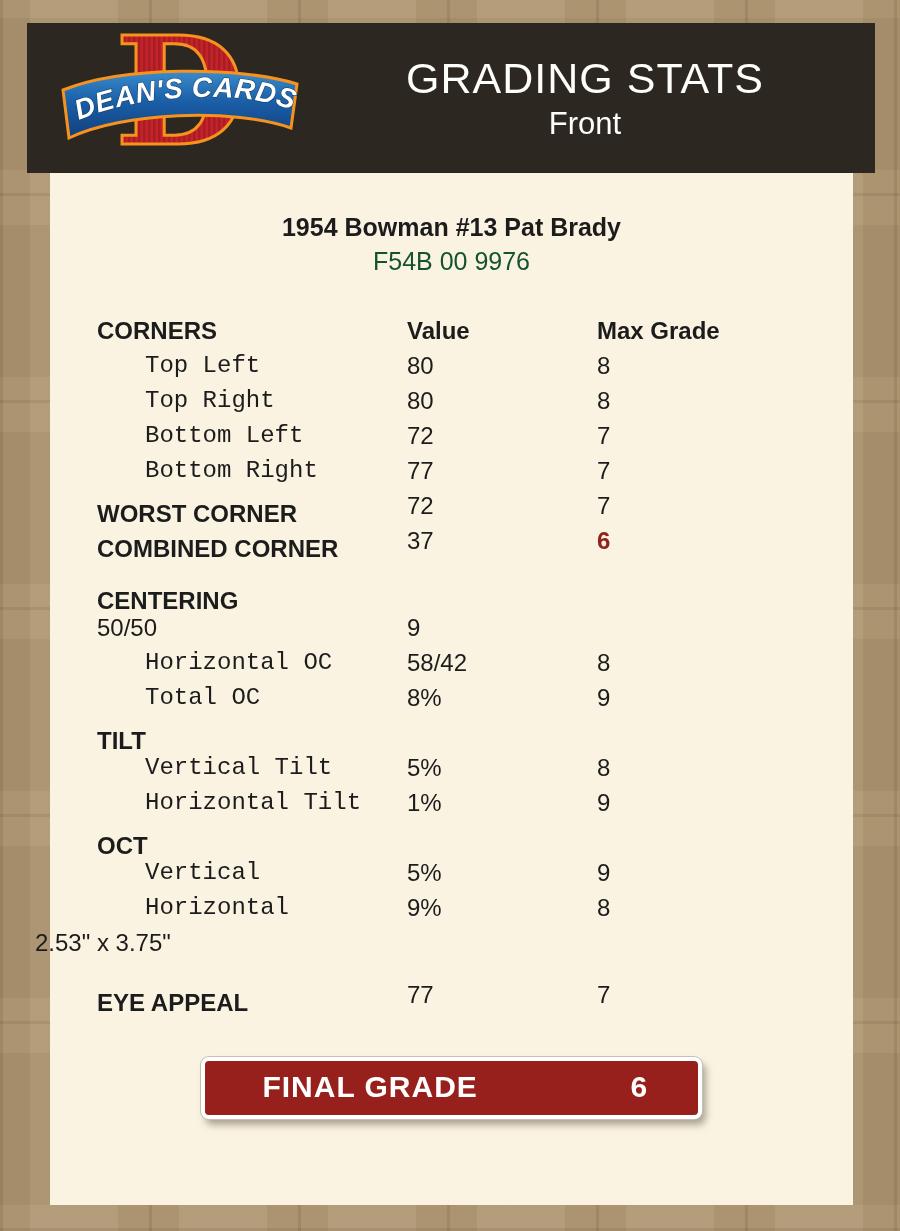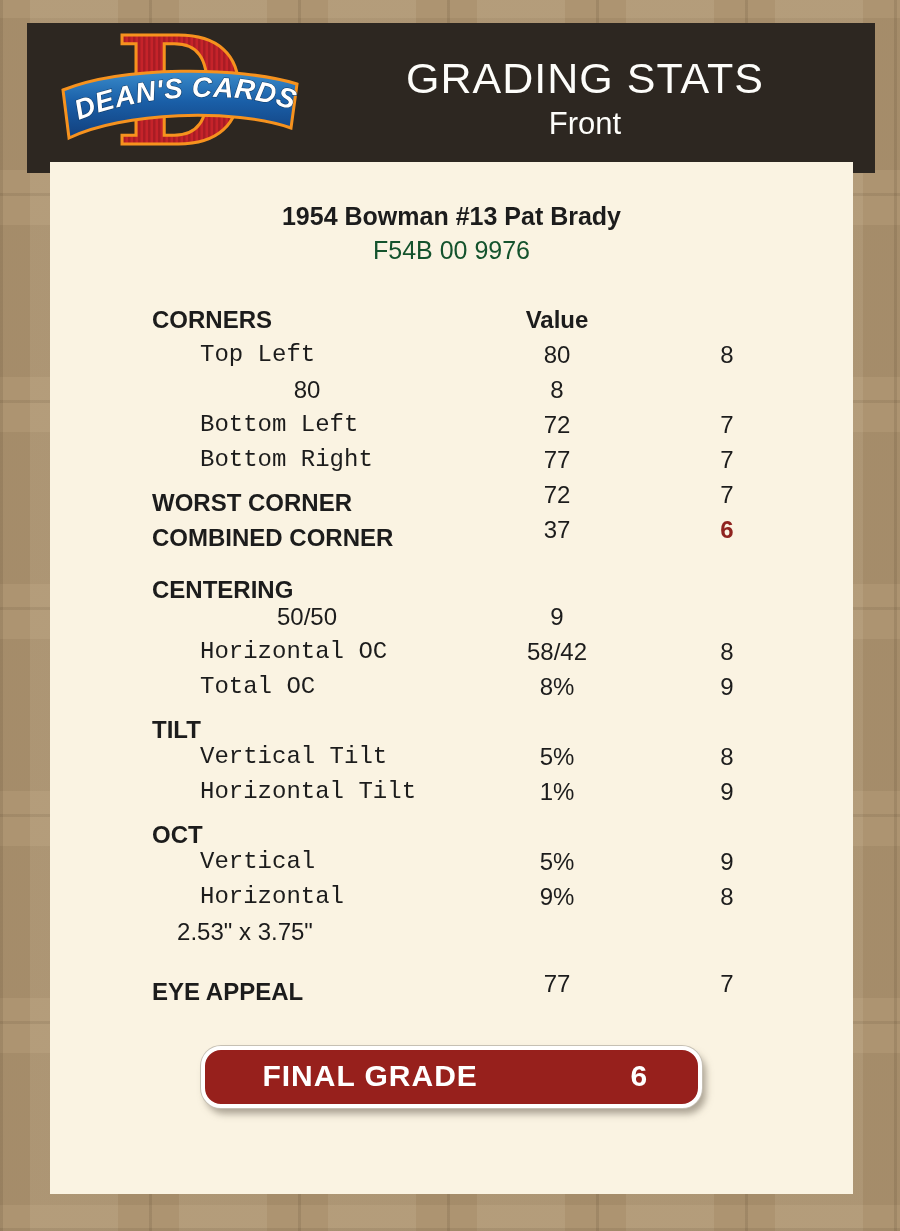--- a/index.html
+++ b/index.html
@@ -21,49 +21,49 @@
     position:absolute; left:27px; top:23px; width:848px; height:150px;
     background:#2d2721;
     display:flex; align-items:center;
   }
   .logo-wrap { margin-left:26px; width:254px; height:144px; flex:0 0 auto; }
   .header-titles { flex:1; text-align:center; padding-right:12px; color:#fdfdfa; }
   .header-title   { font-size:43px; line-height:52px; font-weight:400; letter-spacing:1px; }
   .header-subtitle{ font-size:31px; line-height:40px; font-weight:400; }
 
   .panel {
-    position:absolute; left:50px; top:162px; width:803px; height:1032px;
+    position:absolute; left:50px; top:173px; width:803px; height:1032px;
     background:#faf3e2;
     padding-top:37px;
   }
   .card-title  { text-align:center; font-size:25px; line-height:34px; font-weight:bold; }
   .card-serial { text-align:center; font-size:25px; line-height:34px; color:#14532d; }
 
-  .grade-table { margin-top:35px; padding-left:102px; }
+  .grade-table { margin-top:35px; padding-left:47px; }
   .trow {
     display:grid;
     grid-template-columns:310px 190px 150px;
     height:35px; line-height:35px;
     font-size:24px;
   }
   .trow.gap { margin-top:17px; }
-  .trow .cell.value, .trow .cell.max { text-align:center; }
+  .trow .cell.value, .trow .cell.max { }
   .trow.colhead .cell { font-weight:bold; }
   .trow.section .cell.label, .trow.total .cell.label { font-weight:bold;margin-top:8px; }
   .trow.item .cell.label { padding-left:48px;font-family:Liberation Mono, monospace; }
   .cell.max.red { color:#8f231f; font-weight:bold; }
   .cell.value.wide { position:relative; left:-62px; white-space:nowrap; }
 
   .final-grade-btn {
     position:relative;
     width:501px; height:62px;
     margin:45px auto 0 auto;
     background:#97201c;
     border:4px solid #ffffff;
-    border-radius:20px;
+    border-radius:8px;
     box-shadow:0 0 0 1px #c6c0b4, 4px 6px 7px rgba(110,100,85,0.55);
     color:#ffffff;
   }
   .final-grade-label {
     position:absolute; left:0; top:0; width:67%; height:100%;
     text-align:center; line-height:52px;
     font-size:30px; font-weight:bold; letter-spacing:1px;
   }
   .final-grade-value {
     position:absolute; left:80%; top:0; width:16%; height:100%;
@@ -103,27 +103,29 @@
 </div>
 
 <div class="panel">
   <div class="card-title">1954 Bowman #13 Pat Brady</div>
   <div class="card-serial">F54B 00 9976</div>
 
   <div class="grade-table">
       <div class="trow colhead">
         <div class="cell label">CORNERS</div>
         <div class="cell value">Value</div>
+        <div class="cell max">Max Grade</div>
       </div>
       <div class="trow item">
         <div class="cell label">Top Left</div>
         <div class="cell value">80</div>
         <div class="cell max">8</div>
       </div>
       <div class="trow item">
+        <div class="cell label">Top Right</div>
         <div class="cell value">80</div>
         <div class="cell max">8</div>
       </div>
       <div class="trow item">
         <div class="cell label">Bottom Left</div>
         <div class="cell value">72</div>
         <div class="cell max">7</div>
       </div>
       <div class="trow item">
         <div class="cell label">Bottom Right</div>

